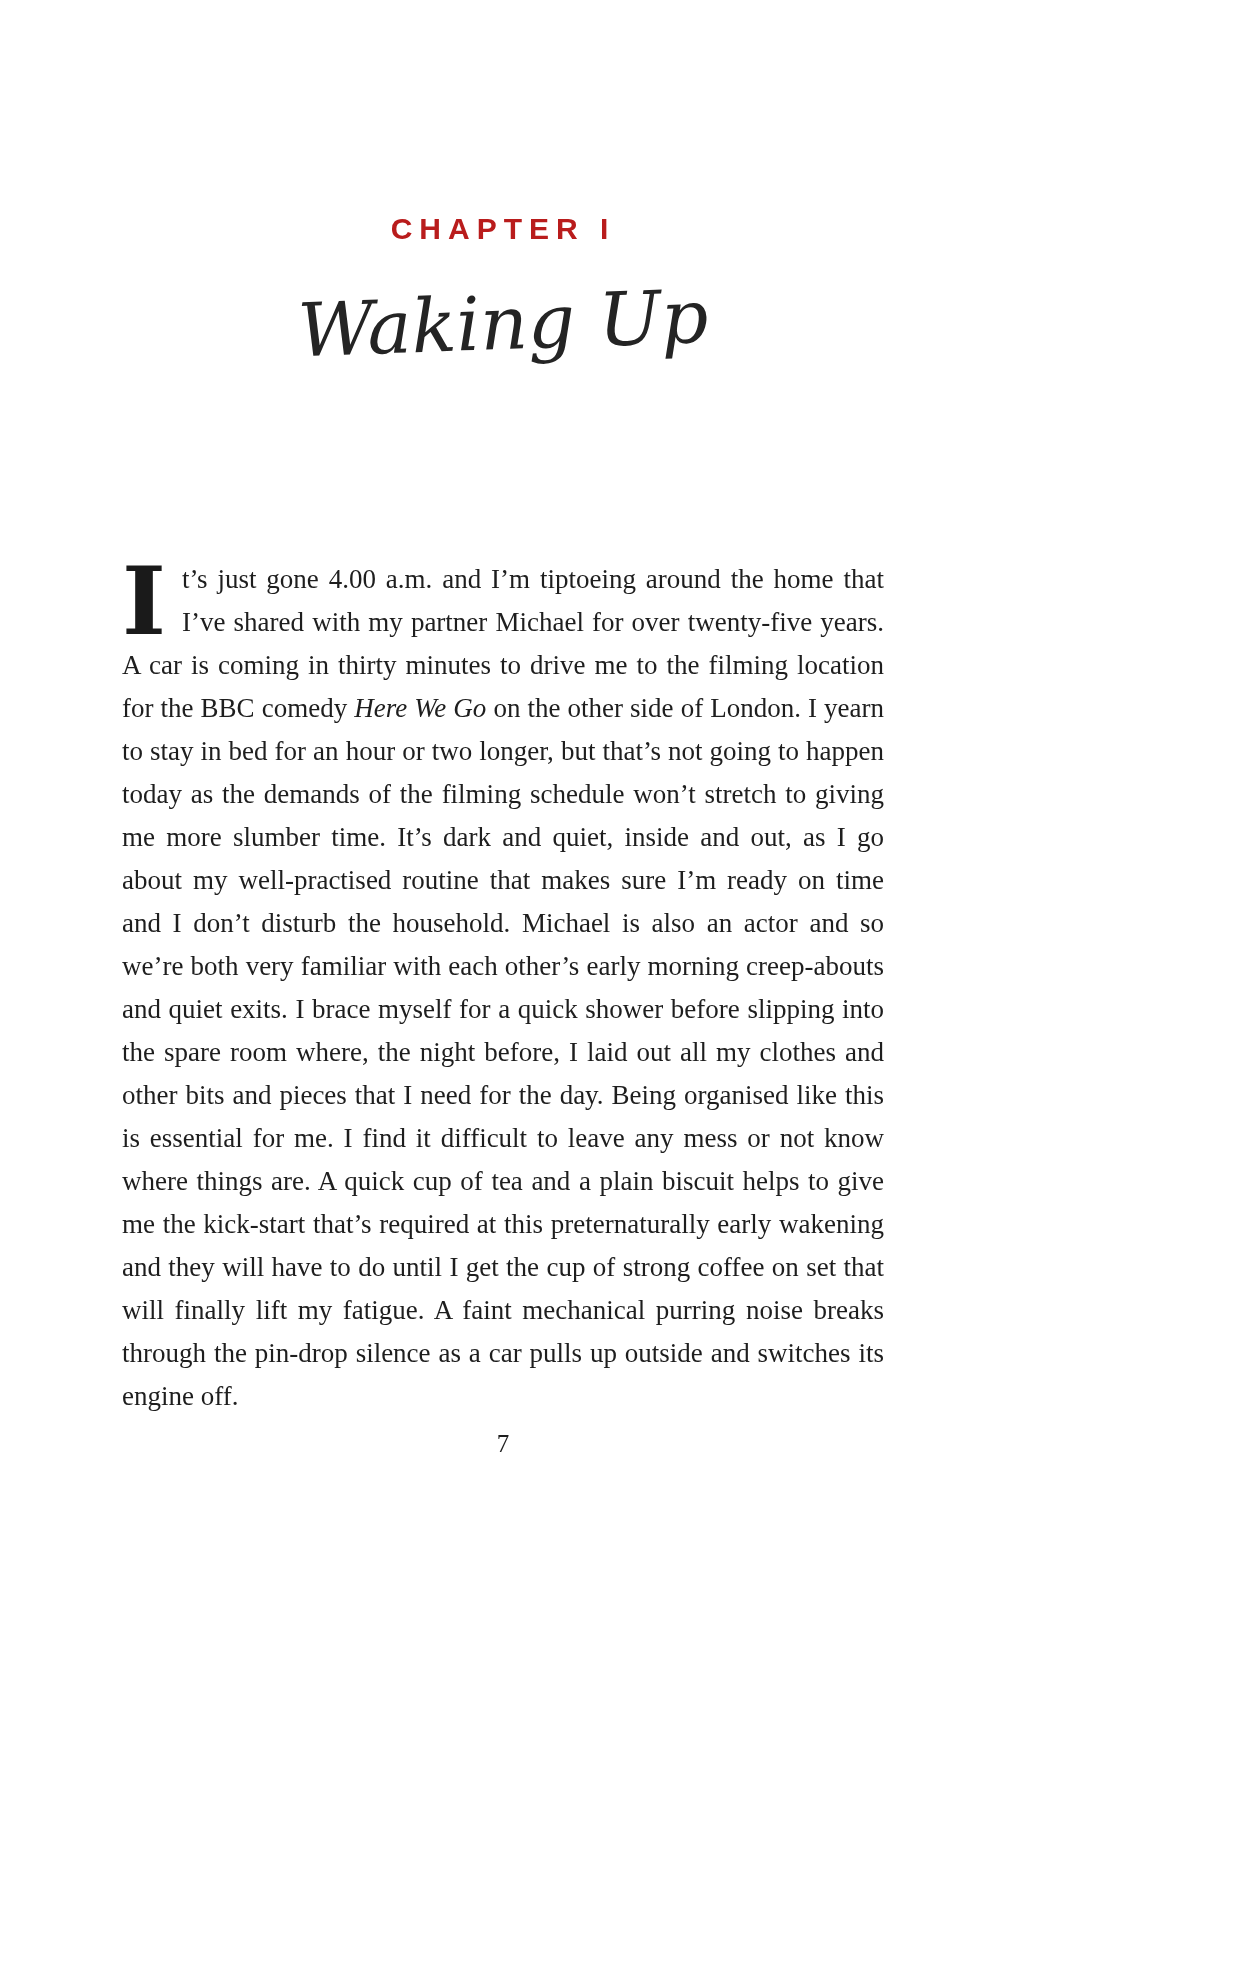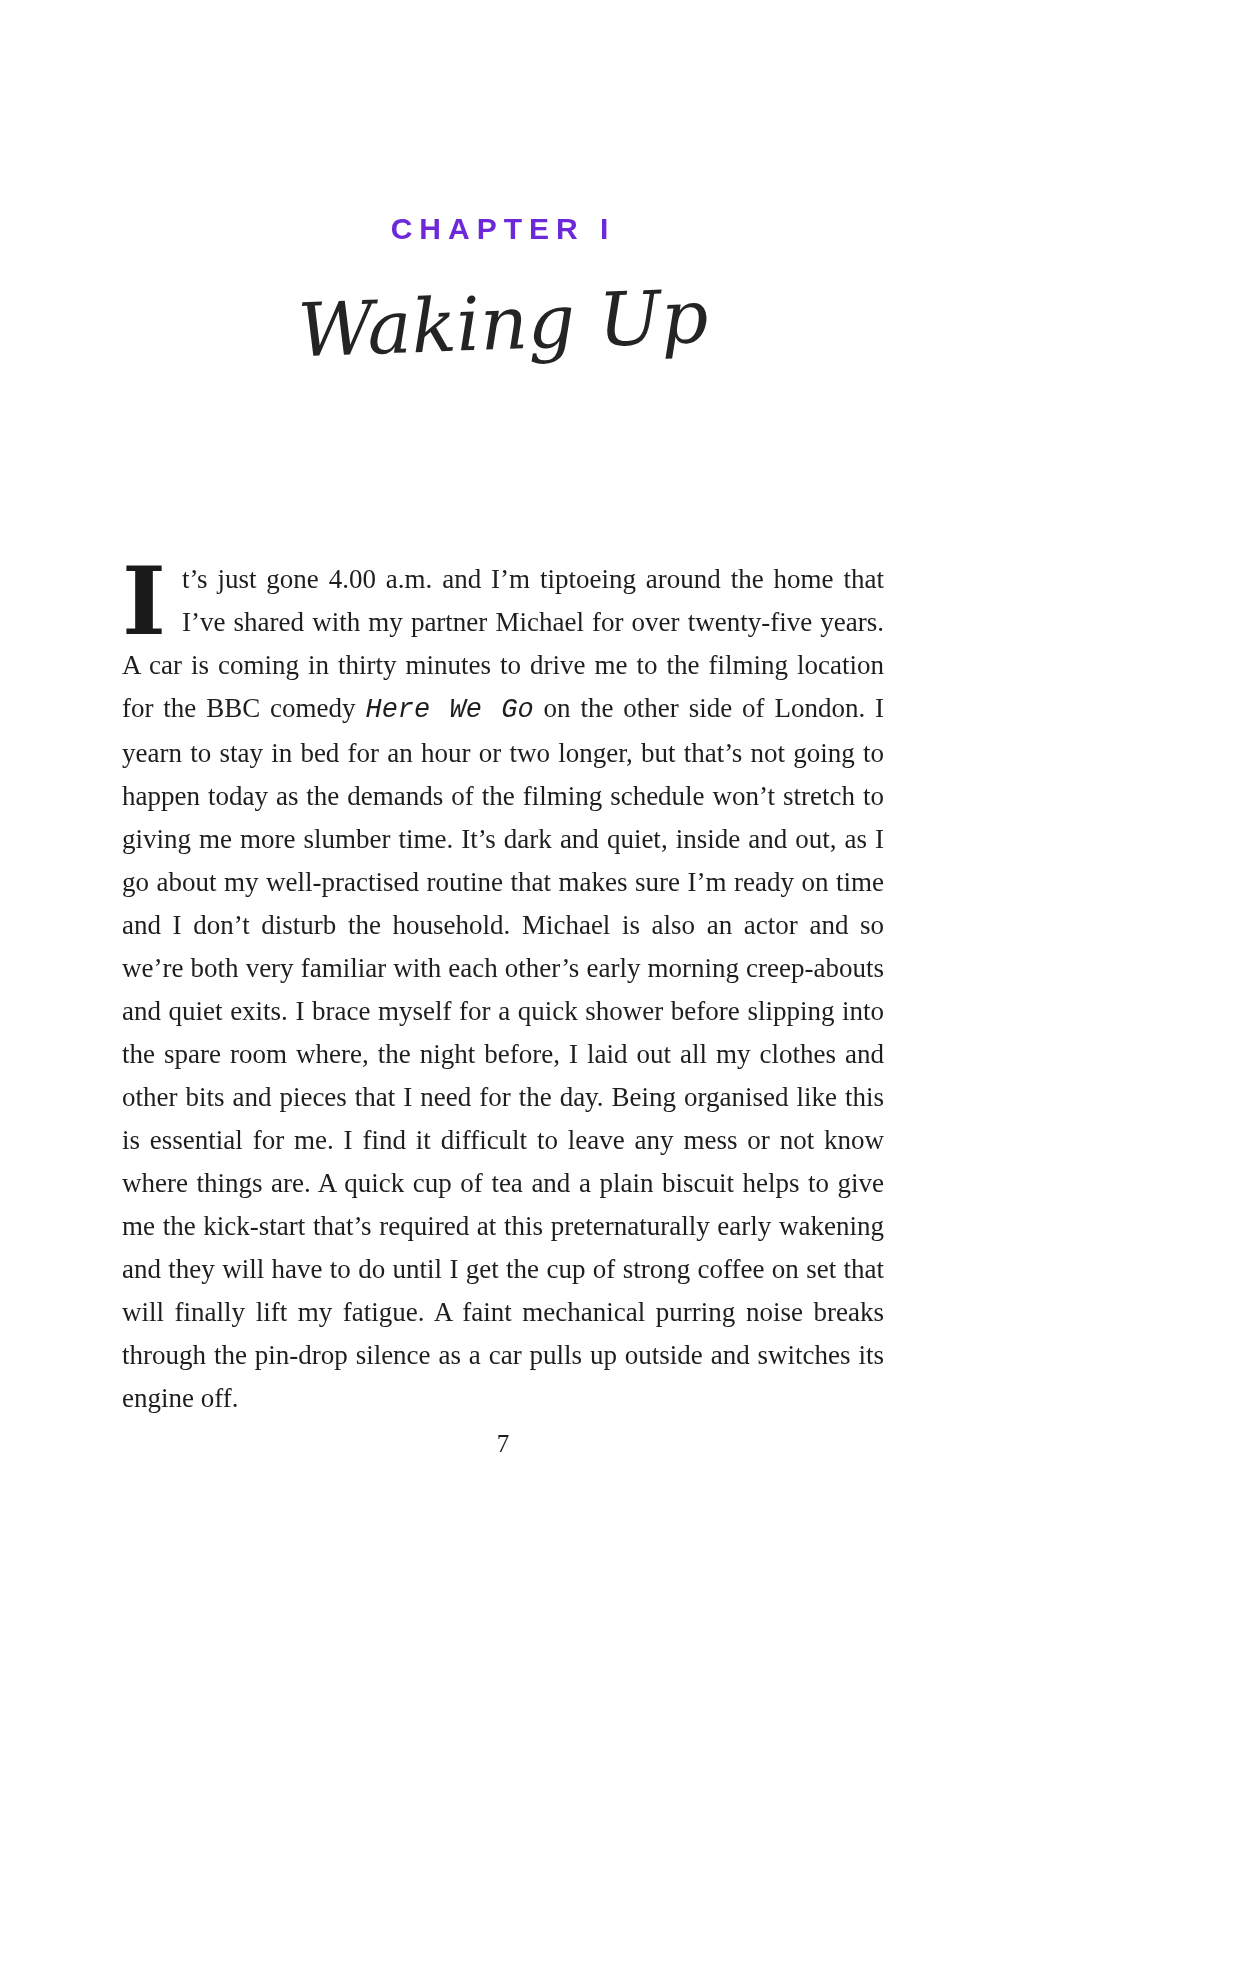--- a/index.html
+++ b/index.html
@@ -26,21 +26,21 @@
   .chapter-heading {
     position: absolute;
     top: 212px;
     left: 122px;
     width: 762px;
     text-align: center;
     font-family: "Liberation Sans", sans-serif;
     font-size: 30px;
     font-weight: 700;
     letter-spacing: 7px;
-    color: #6d28d9;
+    color: #b91c1c;
   }
   .chapter-title {
     position: absolute;
     top: 268px;
     left: 122px;
     width: 762px;
     text-align: center;
     font-family: "DejaVu Serif", serif;
     font-style: italic;
     font-size: 74px;
@@ -64,21 +64,20 @@
     font-family: "DejaVu Serif", serif;
     font-weight: 700;
     font-size: 94px;
     line-height: 78px;
     padding-right: 16px;
     padding-top: 4px;
     color: #1a1a1a;
   }
   .italic {
     font-style: italic;
-    font-family: Liberation Mono, monospace;
   }
   .page-number {
     position: absolute;
     top: 1430px;
     left: 122px;
     width: 762px;
     text-align: center;
     font-size: 25px;
     color: #1e1e1e;
   }

